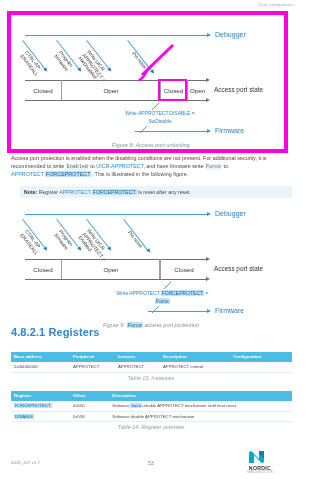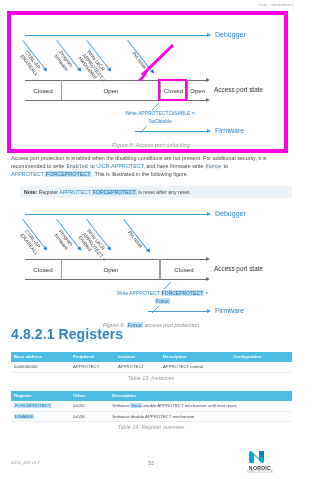--- a/index.html
+++ b/index.html
@@ -86,21 +86,21 @@
 
   
   .note{
     position:absolute;left:20px;width:272px;background:#eaf4fa;
     font-size:5.2px;line-height:8px;color:#4a4a4a;padding:2px 4px;box-sizing:border-box;
   }
   .note b{color:#333;}
 
   
   .h3{
-    position:absolute;left:11px;font-size:14px;color:#2e86c8;font-weight:bold;letter-spacing:.1px;
+    position:absolute;left:11px;font-size:11px;color:#2e86c8;font-weight:bold;letter-spacing:.1px;
   }
 
   
   table.doc{
     position:absolute;border-collapse:collapse;width:281px;left:11px;
     font-size:4.4px;table-layout:fixed;
   }
   table.doc th{
     background:#4bbde4;color:#ffffff;font-weight:bold;text-align:left;
     padding:2.4px 3px;font-size:4.3px;

